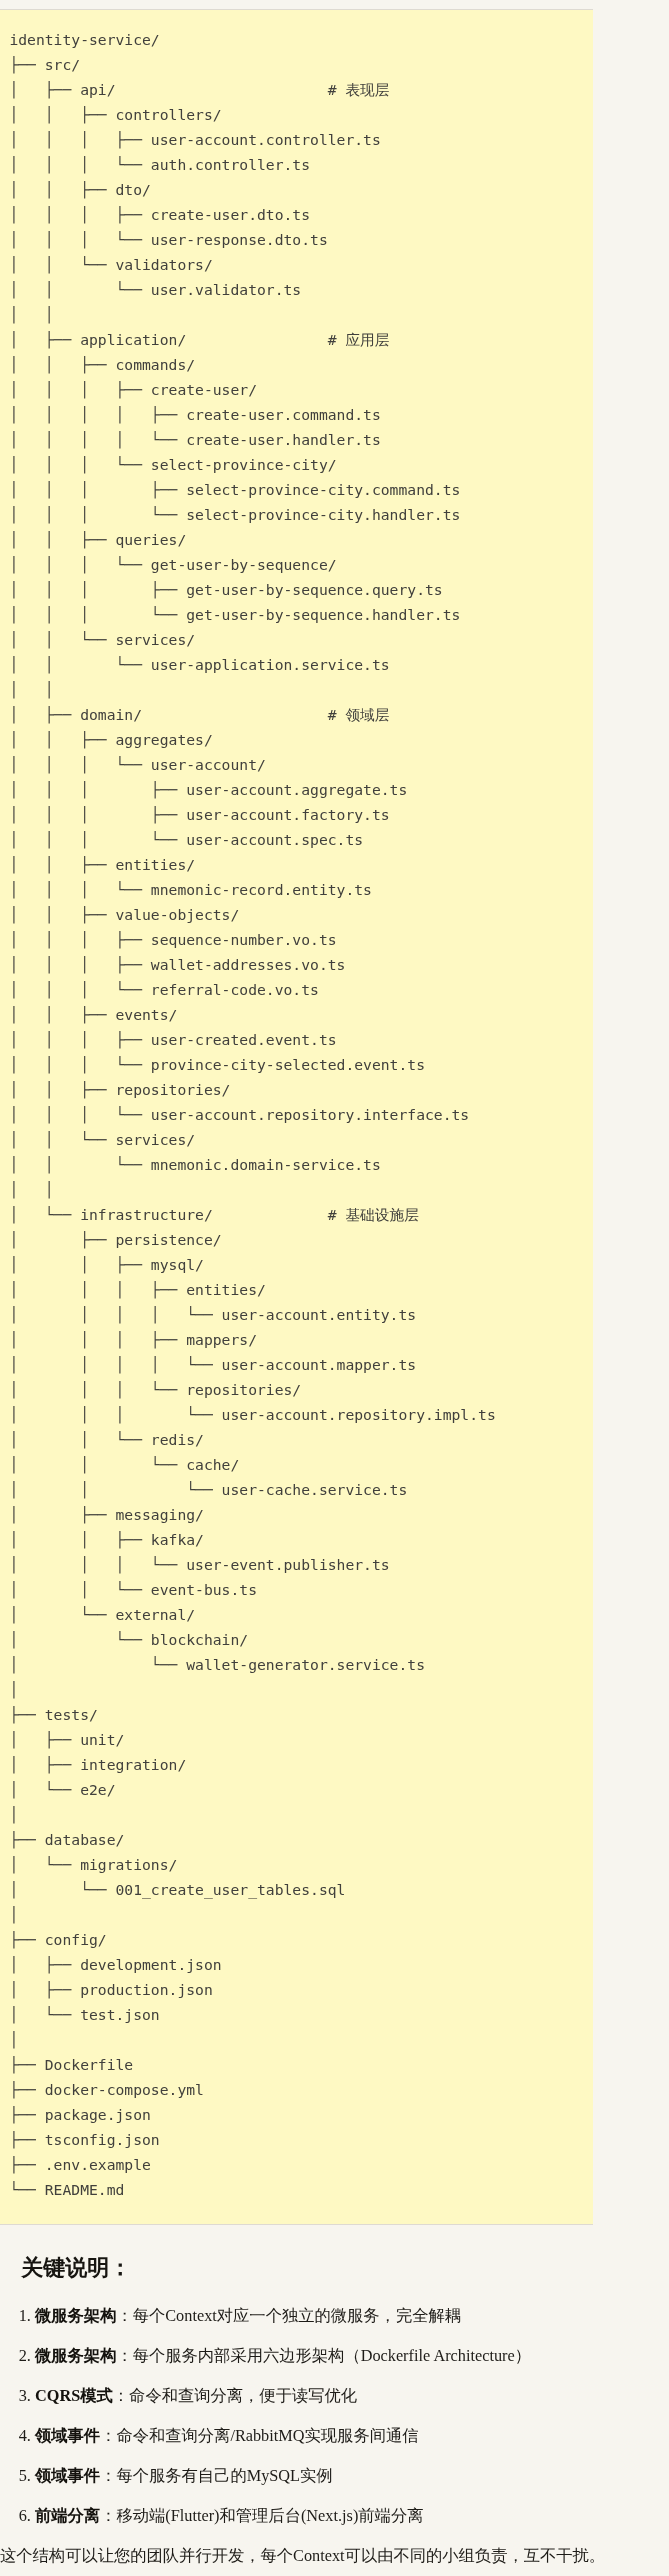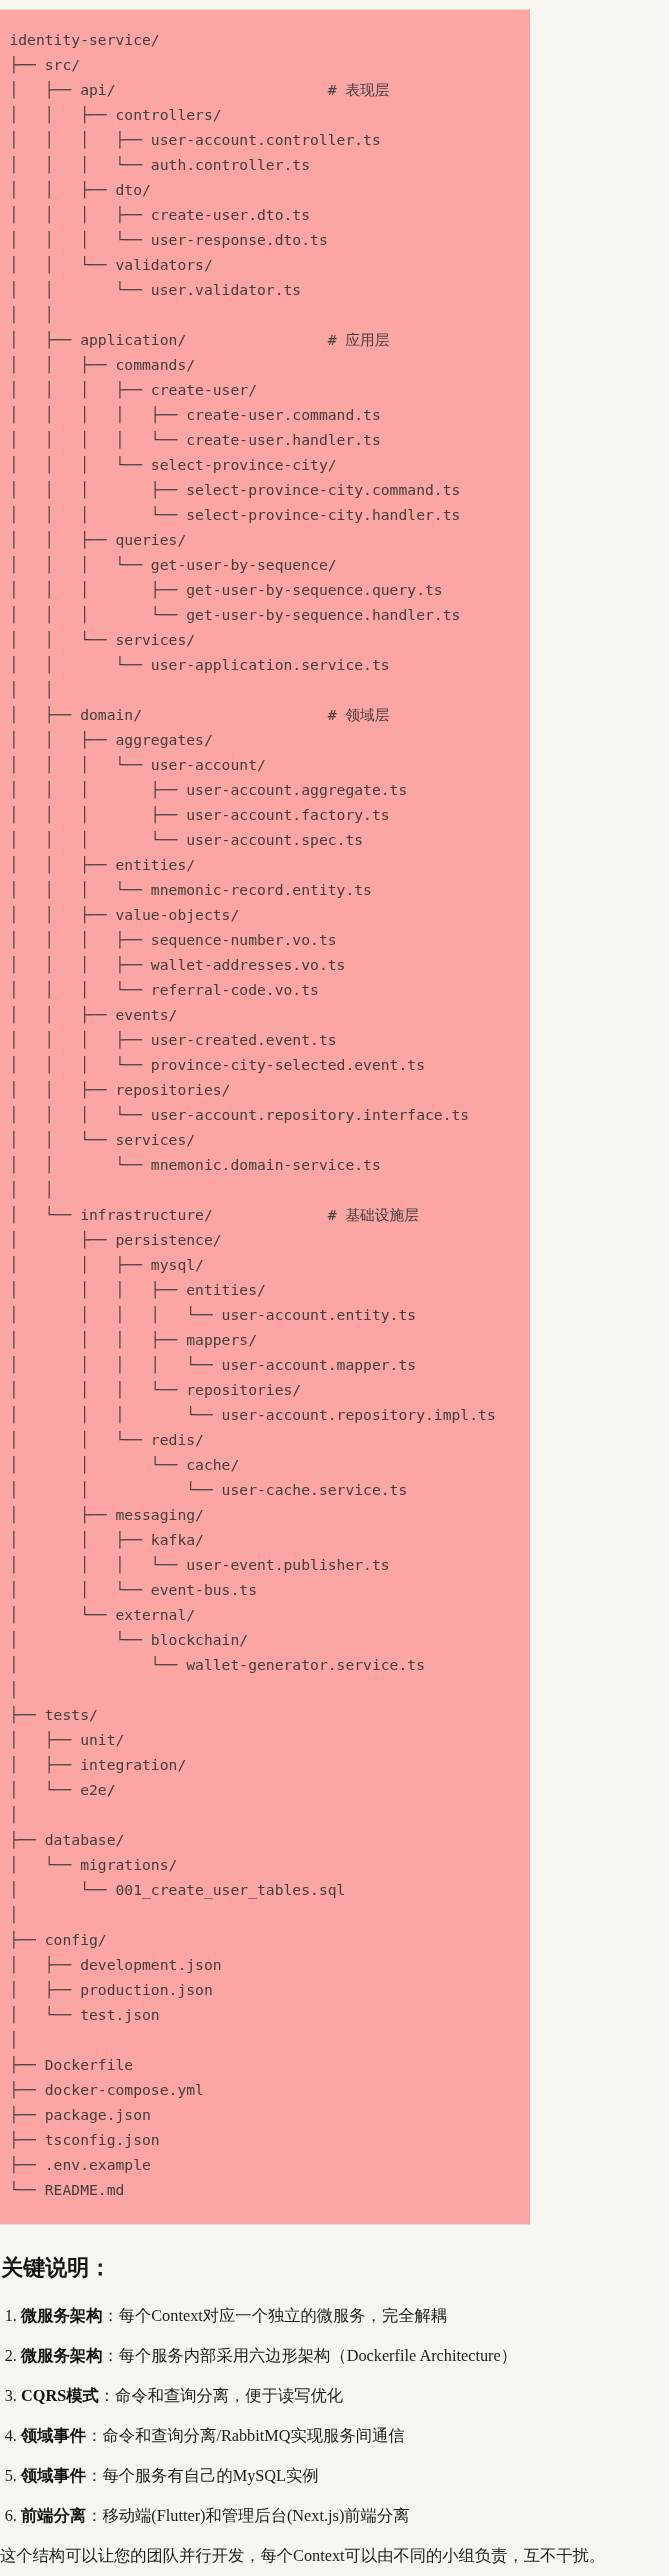--- a/index.html
+++ b/index.html
@@ -20,45 +20,46 @@
   h1.page-title {
     font-size: 22px;
     font-weight: 700;
     line-height: 1.3;
     margin: 7.5px 0 0 1.3px;
     color: #171511;
     letter-spacing: 0;
   }
   .code-block {
     margin-top: 9.4px;
-    background: #fca5a5;
+    background: #fef9c3;
     border-top: 0.6px solid #dedad2;
     border-bottom: 0.6px solid #dedad2;
     padding: 16.3px 6.3px 22.5px 9.4px;
     box-sizing: border-box;
-    width: 530px;
+    width: 593px;
     overflow: hidden;
   }
   .code-block pre {
     margin: 0;
     font-family: "DejaVu Sans Mono", "Liberation Mono", monospace;
     font-size: 14.7px;
     line-height: 25px;
     color: #41403c;
     white-space: pre;
   }
   h2.notes-heading {
     font-size: 22px;
     font-weight: 700;
     margin: 27.5px 0 0 1.3px;
     color: #171511;
+    padding-left: 20px;
   }
   ol.notes-list {
     margin: 21px 0 0 0;
-    padding-left: 21px;
+    padding-left: 35px;
     font-size: 16.3px;
     line-height: 24.4px;
   }
   ol.notes-list li {
     margin-bottom: 15.6px;
     color: #1e1c18;
   }
   ol.notes-list li .term {
     font-weight: 700;
     color: #14120e;

